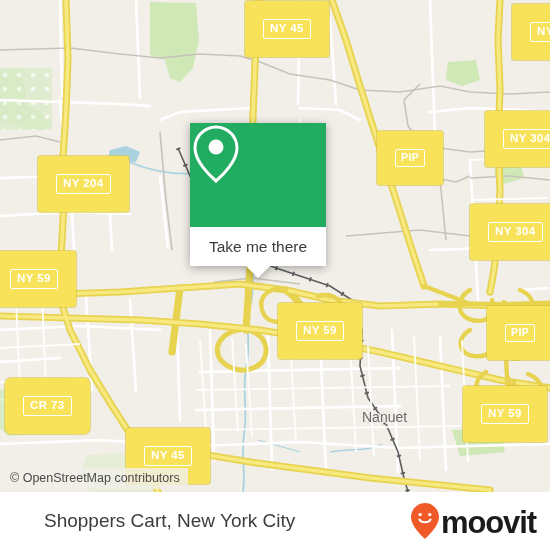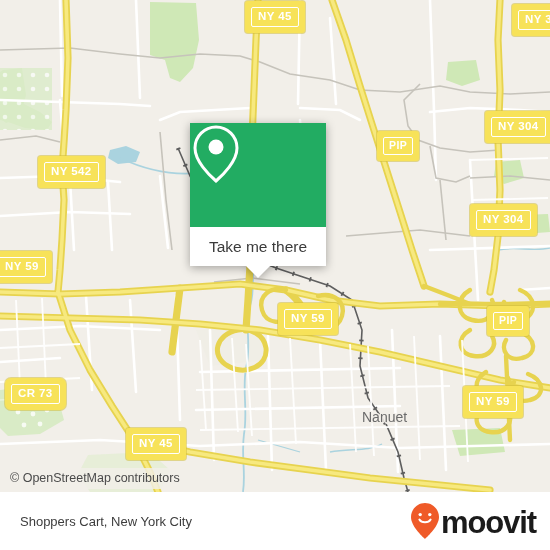--- a/index.html
+++ b/index.html
@@ -14,21 +14,21 @@
   #map{position:absolute;left:0;top:0;width:550px;height:492px;overflow:hidden;background:#f2efe9;}
   #map svg{position:absolute;left:0;top:0;}
 
   
   .shield{
     position:absolute;
     background:#f7e259;
     border:2px solid #f7e259;
     border-radius:3px;
     box-shadow:0 0 0 1px rgba(210,190,60,.55);
-    padding:4px;
+    padding:16px;
     display:flex;align-items:center;justify-content:center;
     box-sizing:border-box;
   }
   .shield .inner{
     border:1.5px solid #ffffff;
     border-radius:2px;
     color:#ffffff;
     font-size:11.5px;
     font-weight:bold;
     letter-spacing:.4px;
@@ -97,21 +97,21 @@
     background:#ffffff;overflow:hidden;
   }
   #footer-inner{
     position:relative;
     width:100%;height:100%;
     display:flex;align-items:center;justify-content:space-between;
     box-sizing:border-box;
     padding:0 14px 0 20px;
   }
   #footer-title{
-    color:#3d3d3d;font-size:13px;white-space:nowrap;
+    color:#3d3d3d;font-size:19px;white-space:nowrap;margin-left:24px;
   }
   #brand{display:flex;align-items:center;gap:1px;}
   #brand-wordmark{
     color:#1b1b1b;font-size:31px;font-weight:bold;letter-spacing:-1.1px;
     line-height:1;position:relative;top:1px;
   }
 </style>
 </head>
 <body>
 
@@ -292,21 +292,21 @@
     </svg>
 
     <div id="shield-layer">
         <div class="shield" style="left: 245px; top: 1px;">
           <span class="inner">NY 45</span>
         </div>
         <div class="shield" style="left: 512px; top: 4px;">
           <span class="inner">NY 304</span>
         </div>
         <div class="shield" style="left: 38px; top: 156px;">
-          <span class="inner">NY 542</span>
+          <span class="inner">NY 204</span>
         </div>
         <div class="shield" style="left: 485px; top: 111px;">
           <span class="inner">NY 304</span>
         </div>
         <div class="shield small" style="left: 377px; top: 131px;">
           <span class="inner">PIP</span>
         </div>
         <div class="shield" style="left: 470px; top: 204px;">
           <span class="inner">NY 304</span>
         </div>

